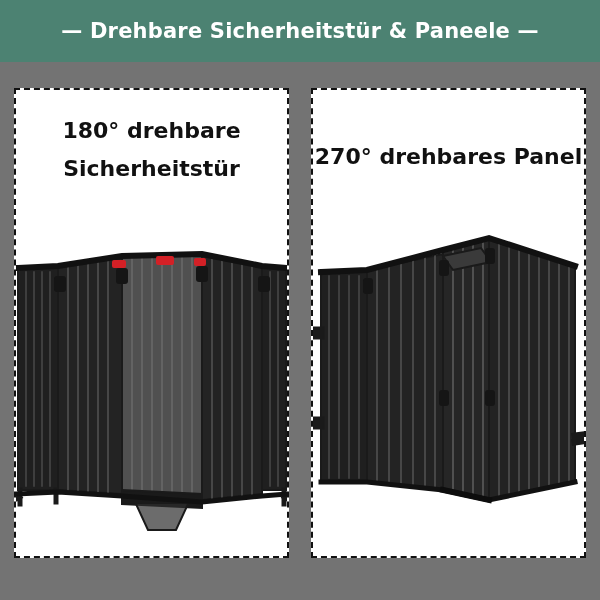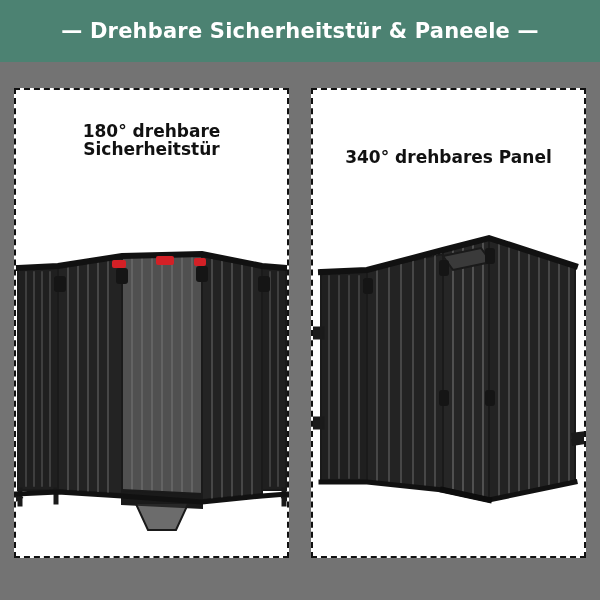--- a/index.html
+++ b/index.html
@@ -54,26 +54,26 @@
   .panel-left  { left: 14px; }
   .panel-right { left: 311px; }
 
   .caption {
     position: absolute;
     left: 0;
     width: 100%;
     text-align: center;
     color: #111111;
     font-weight: bold;
-    font-size: 17px;
+    font-size: 22px;
     line-height: 30px;
     font-family: "DejaVu Sans", sans-serif;
   }
   .caption.l1 { top: 26px; }
-  .caption.l2 { top: 44px; }
+  .caption.l2 { top: 64px; }
   .caption.single { top: 52px; }
 
   
   .art {
     position: absolute;
     left: 0;
     top: 0;
     width: 100%;
     height: 100%;
   }
@@ -171,21 +171,21 @@
             <rect x="178" y="168" width="12" height="8" rx="2"></rect>
           </g>
 
           <path d="M2 404 L42 402 L106 406 L186 412 L246 406 L270 404" stroke="#111" stroke-width="5" fill="none"></path>
         </g>
       </svg>
     </div>
   </div>
 
   <div class="panel panel-right">
-    <div class="caption single">340° drehbares Panel</div>
+    <div class="caption single">270° drehbares Panel</div>
 
     <div class="art">
       <svg width="271" height="466" viewBox="0 0 271 466" xmlns="http://www.w3.org/2000/svg">
         <g stroke="#1a1a1a" fill="none" stroke-linecap="square">
 
           <g>
             <rect x="8" y="182" width="46" height="210" fill="#1f1f1f" stroke="#1a1a1a" stroke-width="2"></rect>
             <g stroke="#4a4a4a" stroke-width="1.5">
               <line x1="16" y1="186" x2="16" y2="388"></line>
               <line x1="26" y1="186" x2="26" y2="388"></line>

